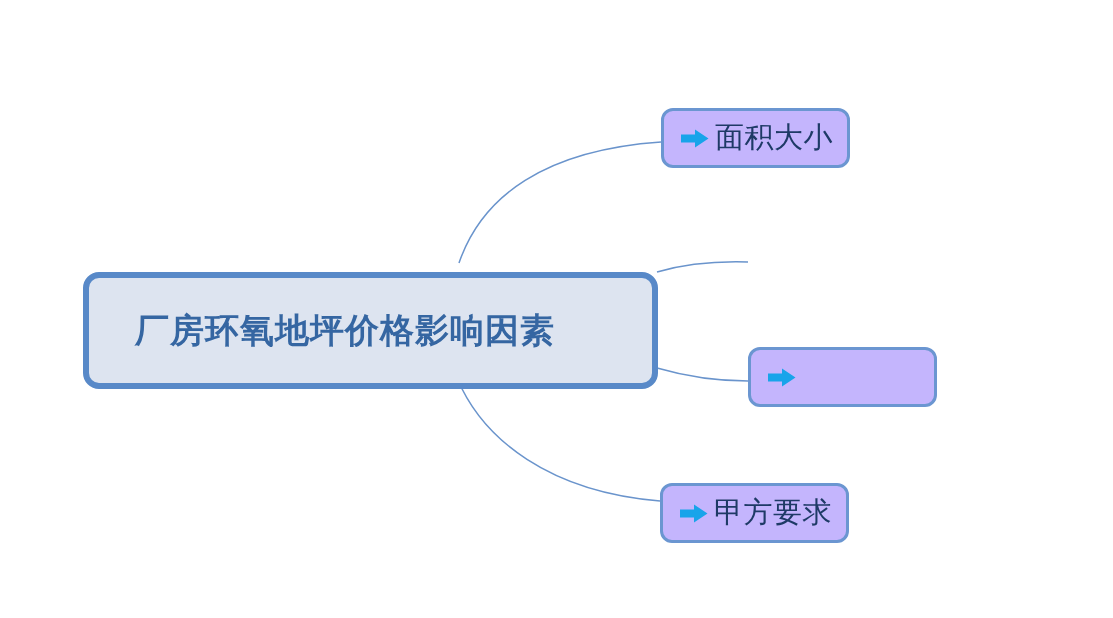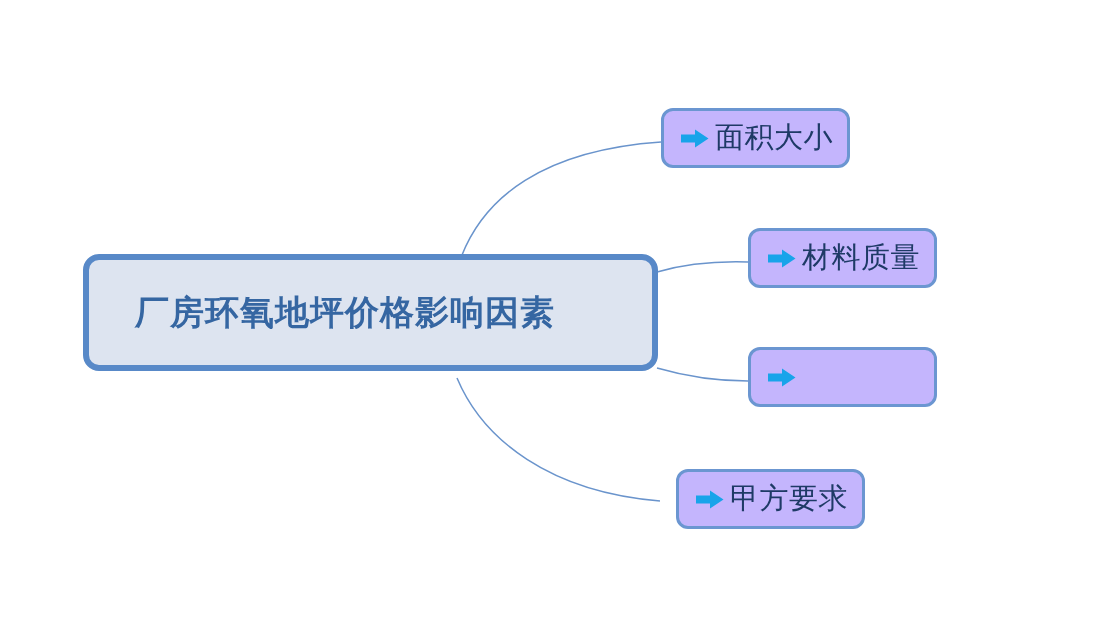--- a/index.html
+++ b/index.html
@@ -9,21 +9,21 @@
     position: relative; overflow: hidden;
     font-family: "Liberation Sans", "DejaVu Sans", sans-serif;
   }
   .stage { position: absolute; inset: 0; }
   svg.connectors { position: absolute; left: 0; top: 0; display: block; }
   .topic {
     position: absolute; box-sizing: border-box;
     display: flex; align-items: center;
   }
   .root-topic {
-    left: 83px; top: 254px; width: 575px; height: 117px;
+    left: 83px; top: 272px; width: 575px; height: 117px;
     background: #dde4f0;
     border: 6px solid #5889c8;
     border-radius: 16px;
     padding-left: 46px;
   }
   .root-topic .label {
     font-size: 34px; font-weight: bold; color: #3566a2;
     letter-spacing: 1px; white-space: nowrap;
   }
   .branch-topic {
@@ -34,21 +34,21 @@
     padding-left: 17px;
   }
   .branch-topic .label {
     font-size: 29px; color: #1e3a66;
     letter-spacing: 0.5px; margin-left: 6px; white-space: nowrap;
   }
   .arrow-icon { flex: 0 0 auto; display: block; }
   #topic-1 { left: 661px; top: 108px; }
   #topic-2 { left: 748px; top: 228px; }
   #topic-3 { left: 748px; top: 347px; }
-  #topic-4 { left: 660px; top: 469px; margin-left: 16px; }
+  #topic-4 { left: 660px; top: 483px; }
 </style>
 </head>
 <body>
 
 <div class="stage">
 
   <svg class="connectors" width="1113" height="618" viewBox="0 0 1113 618">
     <path d="M459,263 C482,196 545,150 661,142" fill="none" stroke-width="1.5" stroke="#6a94cc"></path>
     <path d="M657,272 C688,263 716,261 748,262" fill="none" stroke-width="1.5" stroke="#6a94cc"></path>
     <path d="M657,368 C688,377 716,381 748,381" fill="none" stroke-width="1.5" stroke="#6a94cc"></path>
@@ -59,26 +59,20 @@
     <span class="label">厂房环氧地坪价格影响因素</span>
   </div>
 
   <div class="topic branch-topic" id="topic-1">
     <svg class="arrow-icon" width="28" height="19" viewBox="0 0 28 19">
       <polygon points="0,5.5 14,5.5 14,0.5 27.5,9.5 14,18.5 14,13.5 0,13.5" fill="#18a4ea"></polygon>
     </svg>
     <span class="label">面积大小</span>
   </div>
 
-  <div class="topic branch-topic" id="topic-2">
-    <svg class="arrow-icon" width="28" height="19" viewBox="0 0 28 19">
-      <polygon points="0,5.5 14,5.5 14,0.5 27.5,9.5 14,18.5 14,13.5 0,13.5" fill="#18a4ea"></polygon>
-    </svg>
-    <span class="label">材料质量</span>
-  </div>
 
   <div class="topic branch-topic" id="topic-3">
     <svg class="arrow-icon" width="28" height="19" viewBox="0 0 28 19">
       <polygon points="0,5.5 14,5.5 14,0.5 27.5,9.5 14,18.5 14,13.5 0,13.5" fill="#18a4ea"></polygon>
     </svg>
   </div>
 
   <div class="topic branch-topic" id="topic-4">
     <svg class="arrow-icon" width="28" height="19" viewBox="0 0 28 19">
       <polygon points="0,5.5 14,5.5 14,0.5 27.5,9.5 14,18.5 14,13.5 0,13.5" fill="#18a4ea"></polygon>

